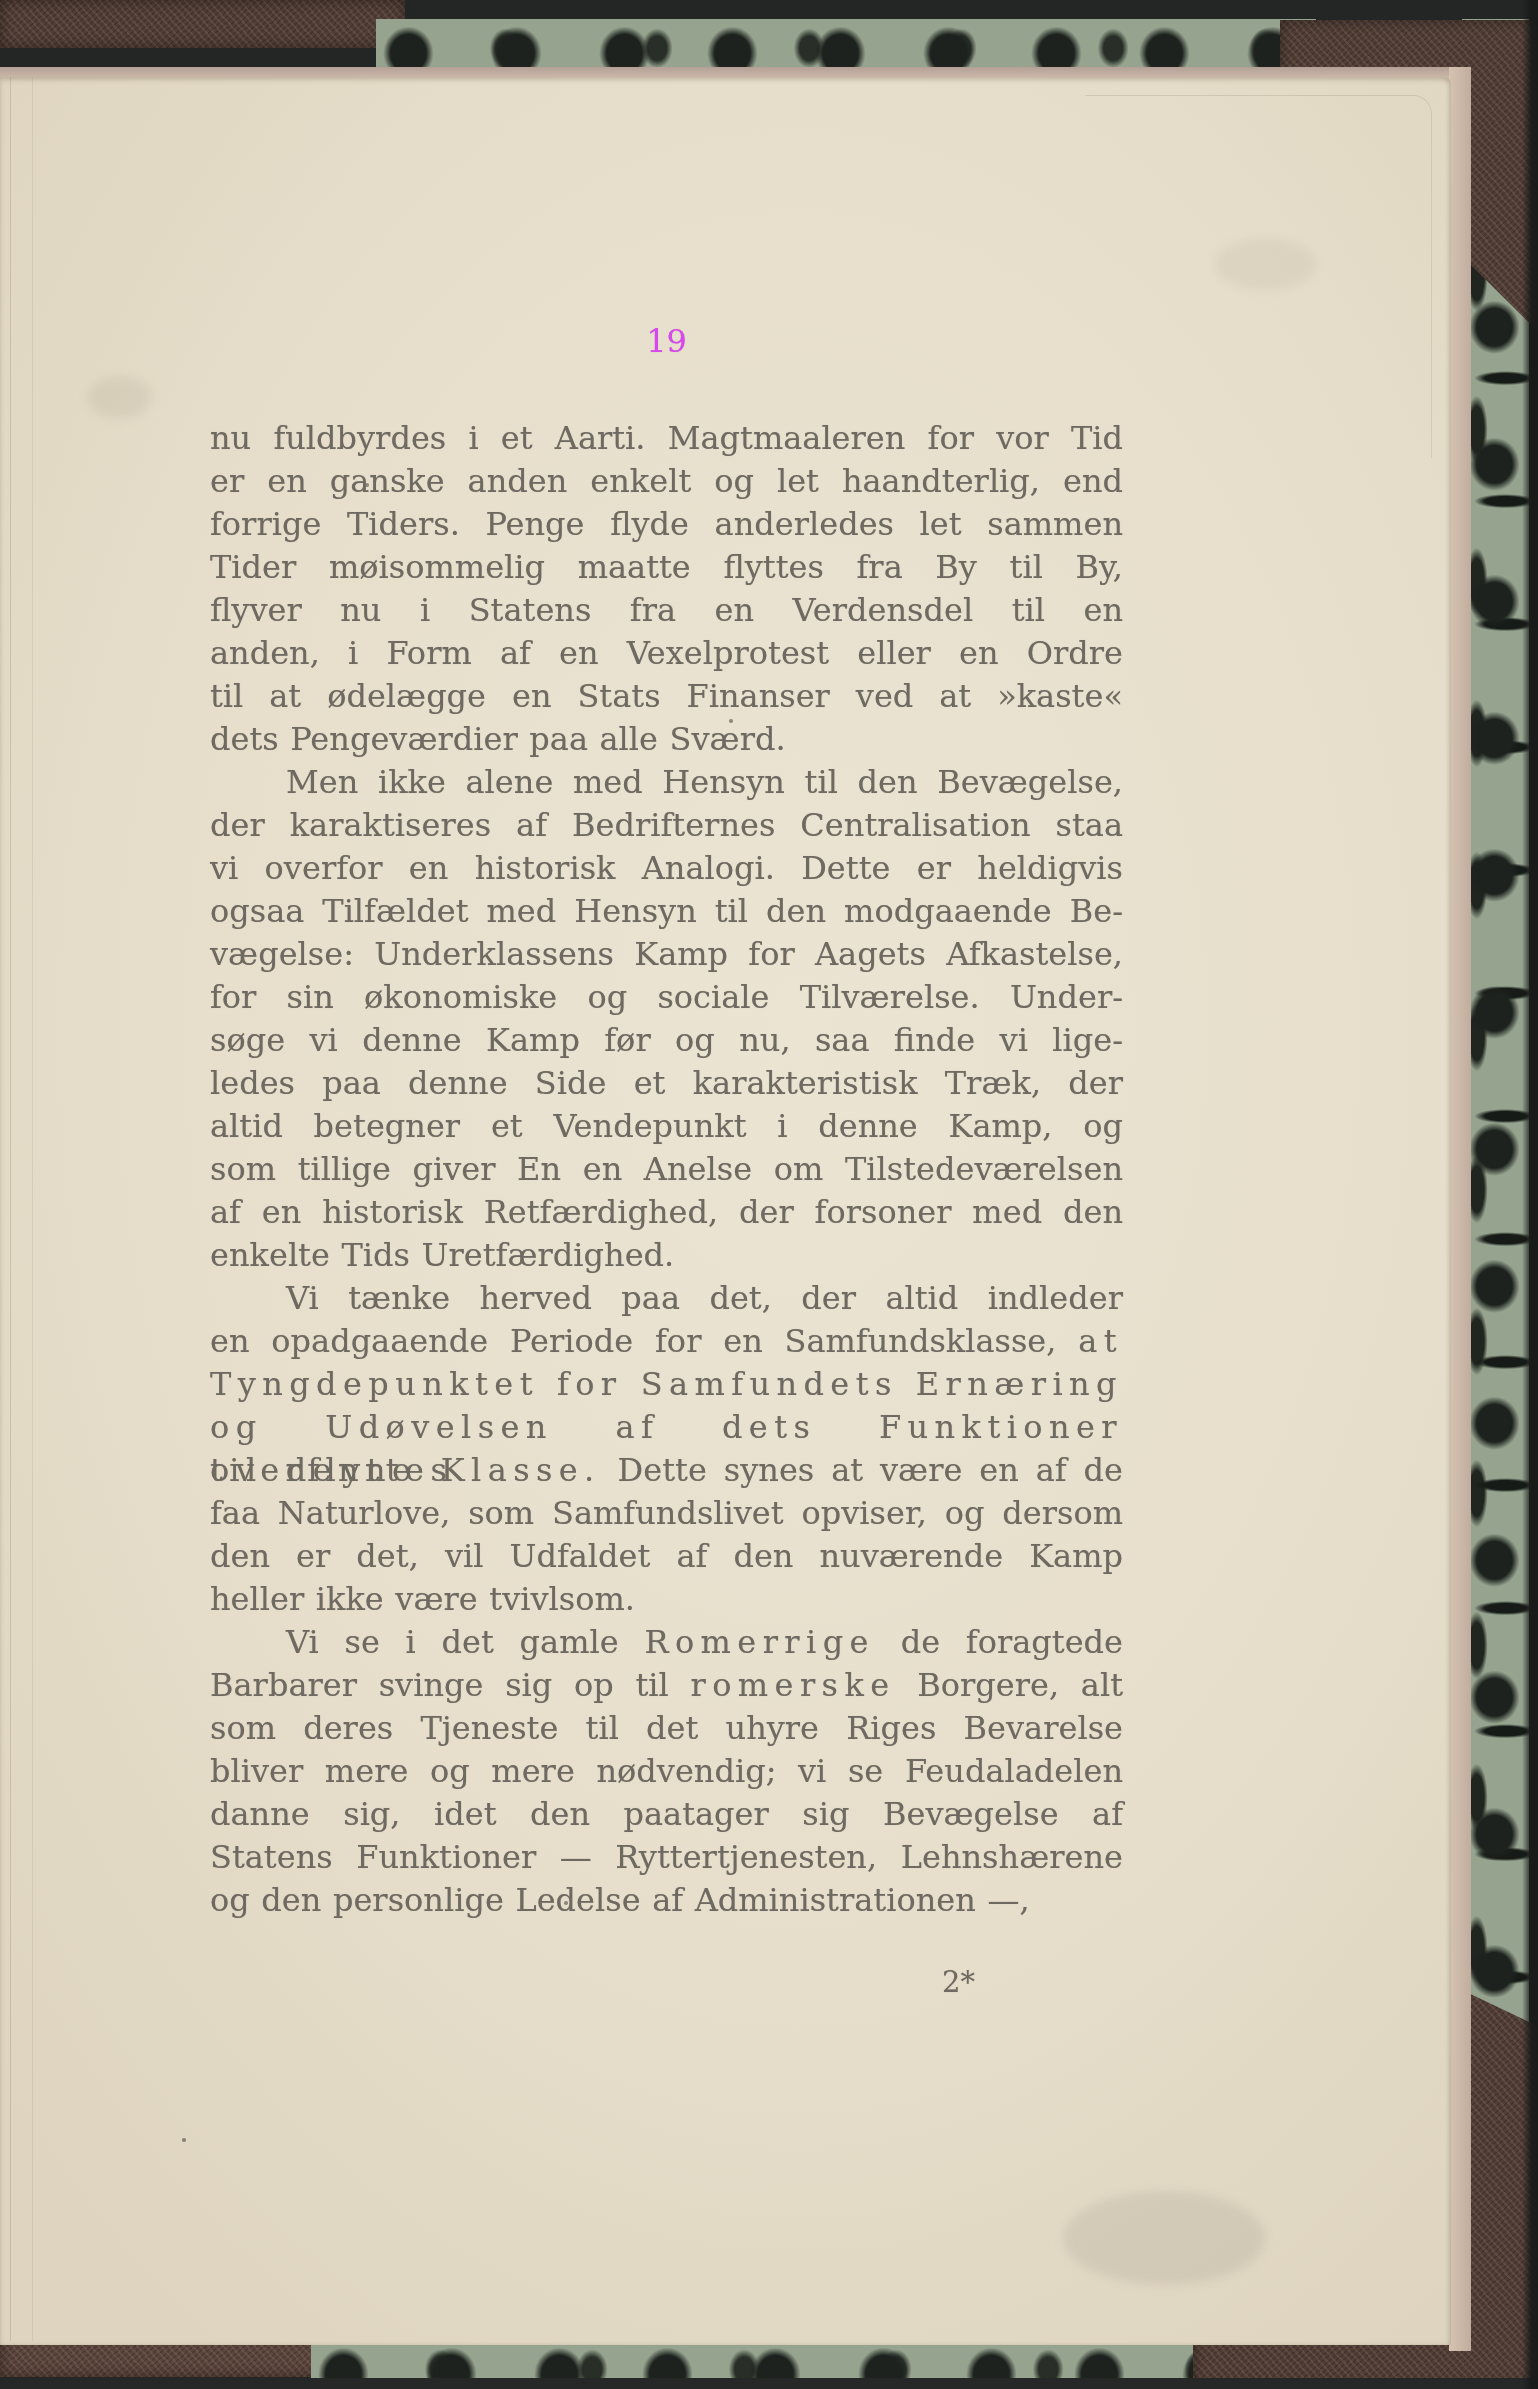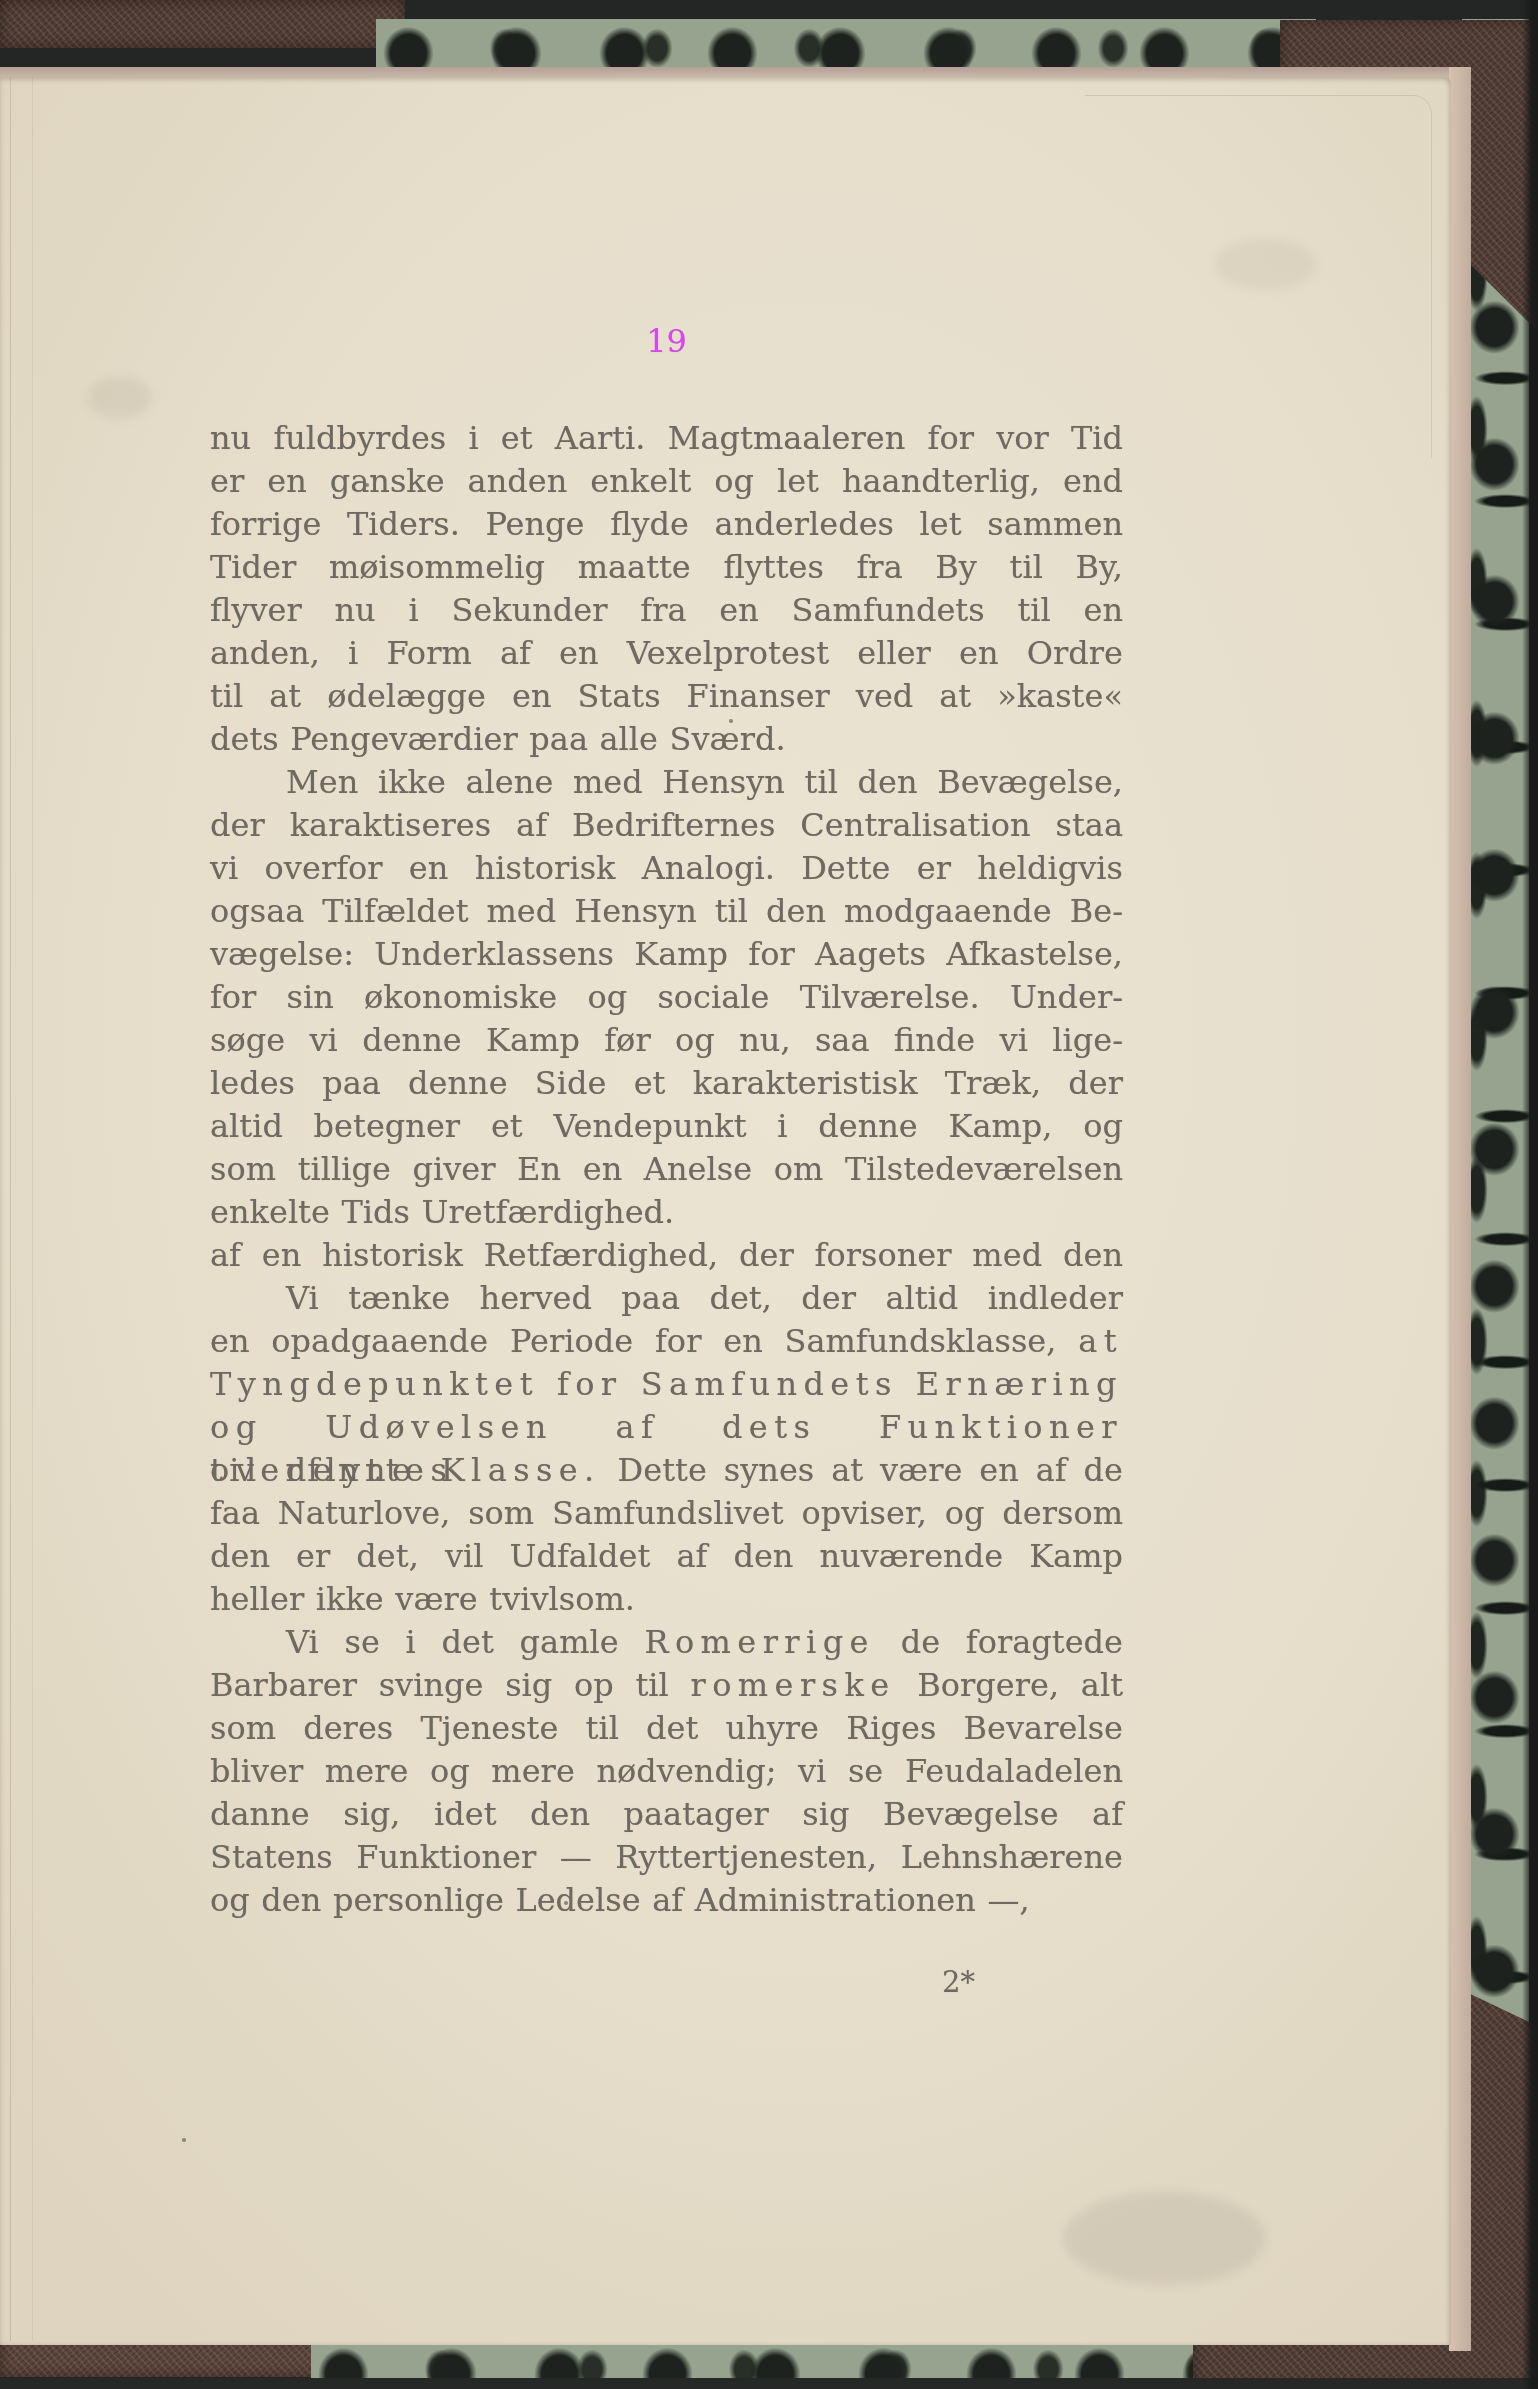--- a/index.html
+++ b/index.html
@@ -114,36 +114,36 @@
   <div class="speck" style="left:729px;top:719px;"></div>
   <div class="speck" style="left:564px;top:1901px;"></div>
   <div class="speck" style="left:182px;top:2138px;"></div>
 
   <div class="page-number">19</div>
   <div class="text-block">
       <div class="line full"><span>nu fuldbyrdes i et Aarti. Magtmaaleren for vor Tid</span></div>
       <div class="line full"><span>er en ganske anden enkelt og let haandterlig, end</span></div>
       <div class="line full"><span>forrige Tiders. Penge flyde anderledes let sammen</span></div>
       <div class="line full"><span>Tider møisommelig maatte flyttes fra By til By,</span></div>
-      <div class="line full"><span>flyver nu i Sekunder fra en Samfundets til en</span></div>
+      <div class="line full"><span>flyver nu i Statens fra en Verdensdel til en</span></div>
       <div class="line full"><span>anden, i Form af en Vexelprotest eller en Ordre</span></div>
       <div class="line full"><span>til at ødelægge en Stats Finanser ved at »kaste«</span></div>
       <div class="line"><span>dets Pengeværdier paa alle Sværd.</span></div>
       <div class="line full ind"><span>Men ikke alene med Hensyn til den Bevægelse,</span></div>
       <div class="line full"><span>der karaktiseres af Bedrifternes Centralisation staa</span></div>
       <div class="line full"><span>vi overfor en historisk Analogi. Dette er heldigvis</span></div>
       <div class="line full"><span>ogsaa Tilfældet med Hensyn til den modgaaende Be-</span></div>
       <div class="line full"><span>vægelse: Underklassens Kamp for Aagets Afkastelse,</span></div>
       <div class="line full"><span>for sin økonomiske og sociale Tilværelse. Under-</span></div>
       <div class="line full"><span>søge vi denne Kamp før og nu, saa finde vi lige-</span></div>
       <div class="line full"><span>ledes paa denne Side et karakteristisk Træk, der</span></div>
       <div class="line full"><span>altid betegner et Vendepunkt i denne Kamp, og</span></div>
       <div class="line full"><span>som tillige giver En en Anelse om Tilstedeværelsen</span></div>
+      <div class="line full"><span>af en historisk Retfærdighed, der forsoner med den</span></div>
       <div class="line"><span>enkelte Tids Uretfærdighed.</span></div>
-      <div class="line full"><span>af en historisk Retfærdighed, der forsoner med den</span></div>
       <div class="line full ind"><span>Vi tænke herved paa det, der altid indleder</span></div>
       <div class="line full"><span>en opadgaaende Periode for en Samfundsklasse, </span><span class="sp">at</span></div>
       <div class="line full"><span class="sp">Tyngdepunktet for Samfundets Ernæring</span></div>
       <div class="line full"><span class="sp">og Udøvelsen af dets Funktioner overflyttes</span></div>
       <div class="line full"><span class="sp">til denne Klasse.</span><span> Dette synes at være en af de</span></div>
       <div class="line full"><span>faa Naturlove, som Samfundslivet opviser, og dersom</span></div>
       <div class="line full"><span>den er det, vil Udfaldet af den nuværende Kamp</span></div>
       <div class="line"><span>heller ikke være tvivlsom.</span></div>
       <div class="line full ind"><span>Vi se i det gamle </span><span class="sp">Romerrige</span><span> de foragtede</span></div>
       <div class="line full"><span>Barbarer svinge sig op til </span><span class="sp">romerske</span><span> Borgere, alt</span></div>

